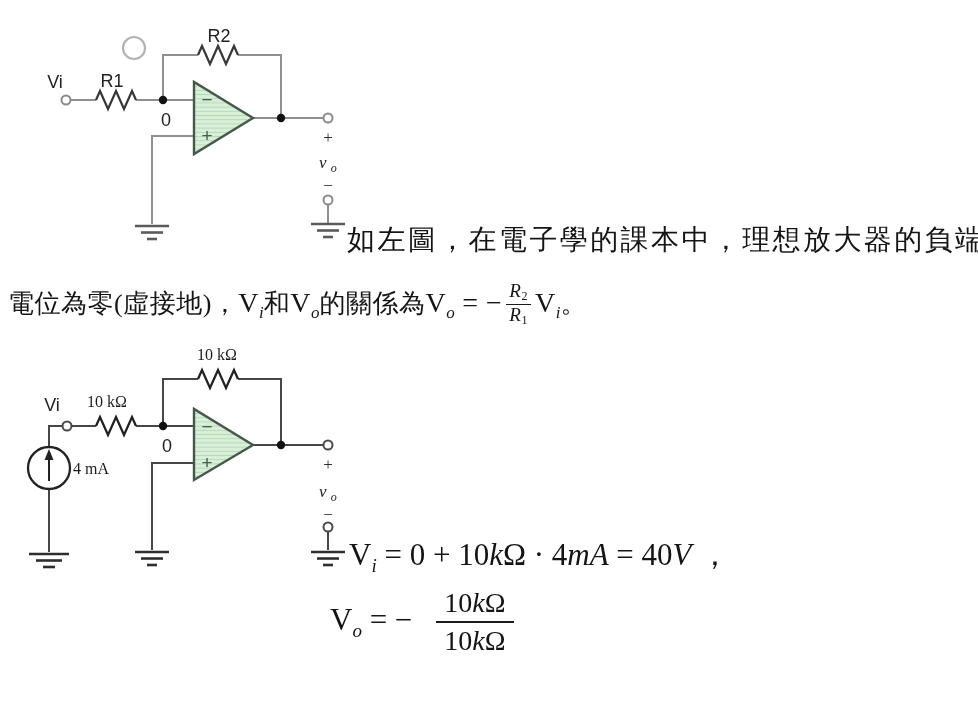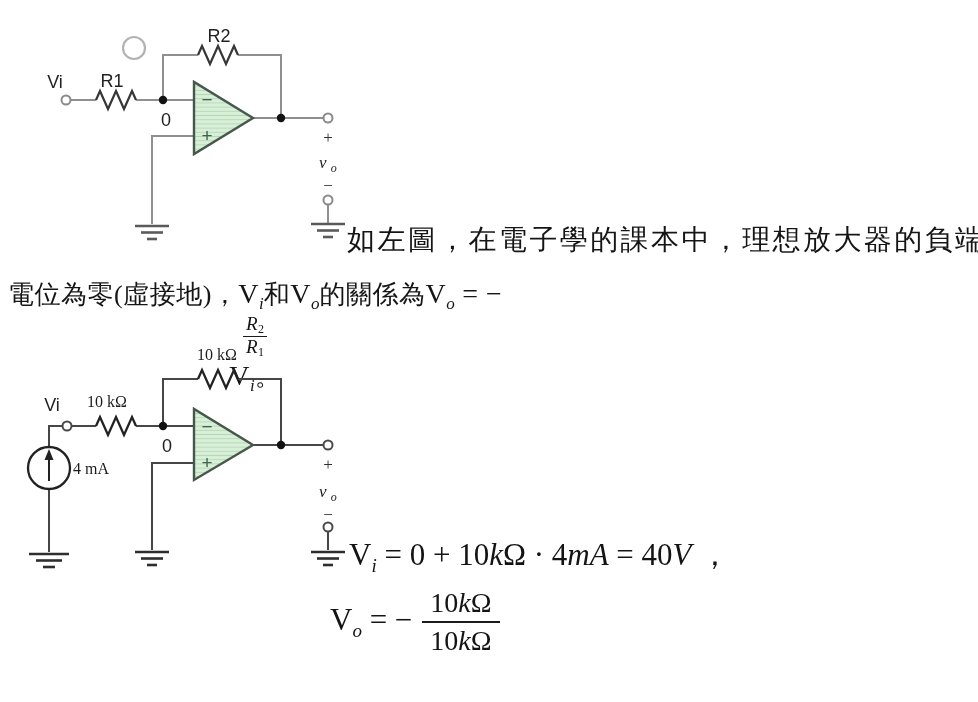--- a/index.html
+++ b/index.html
@@ -21,37 +21,37 @@
   .gndB line{stroke:#2e2e2e;stroke-width:2.6;}
   .slabel{font-family:"Liberation Sans","DejaVu Sans",sans-serif;font-size:18px;fill:#222;}
   .serlabel{font-family:"Liberation Serif","DejaVu Serif",serif;font-size:16px;fill:#1c1c1c;}
   .sign{font-family:"Liberation Sans","DejaVu Sans",sans-serif;font-size:19px;fill:#41634c;}
   .oplabel{font-family:"Liberation Serif","DejaVu Serif",serif;font-size:17px;fill:#2e2e2e;}
   .volabel{font-family:"Liberation Serif","DejaVu Serif",serif;font-size:17px;font-style:italic;fill:#1c1c1c;}
 
   
   .line1{position:absolute;left:347px;top:221px;font-size:28px;letter-spacing:2.4px;white-space:nowrap;}
   .line2{position:absolute;left:8px;top:277px;height:54px;display:flex;align-items:center;
-         font-size:26px;letter-spacing:0.5px;white-space:nowrap;flex-direction:column;}
+         font-size:26px;letter-spacing:0.5px;white-space:nowrap;}
   .eq{position:absolute;display:flex;align-items:center;font-size:31px;color:#141414;white-space:nowrap;}
   .eq1{left:349px;top:535px;height:40px;}
   .eq2{left:330px;top:585px;height:74px;}
 
   
   .it{font-style:italic;}
   .var{font-size:28px;}
   .vsub{font-size:17px;font-style:italic;vertical-align:-6px;letter-spacing:0;}
   .esub{font-size:19px;font-style:italic;vertical-align:-7px;}
   .fsub{font-size:12px;vertical-align:-3px;}
 
   .frac{display:inline-flex;flex-direction:column;align-items:center;text-align:center;}
   .frac .num{border-bottom:1.6px solid #1a1a1a;}
   .frac-small{font-size:19px;margin:0 4px;line-height:1.1;}
   .frac-small .num,.frac-small .den{padding:0 3px;}
-  .frac-big{font-size:28px;margin:0 10px;line-height:1.2;}
+  .frac-big{font-size:28px;margin:0 24px;line-height:1.2;}
   .frac-big .num,.frac-big .den{padding:1px 8px;}
   .frac-big .num{border-bottom-width:2px;}
 </style>
 </head>
 <body>
 
 <div class="page">
 
   <svg class="c1" width="372" height="262" viewBox="0 0 372 262">
     <defs>

